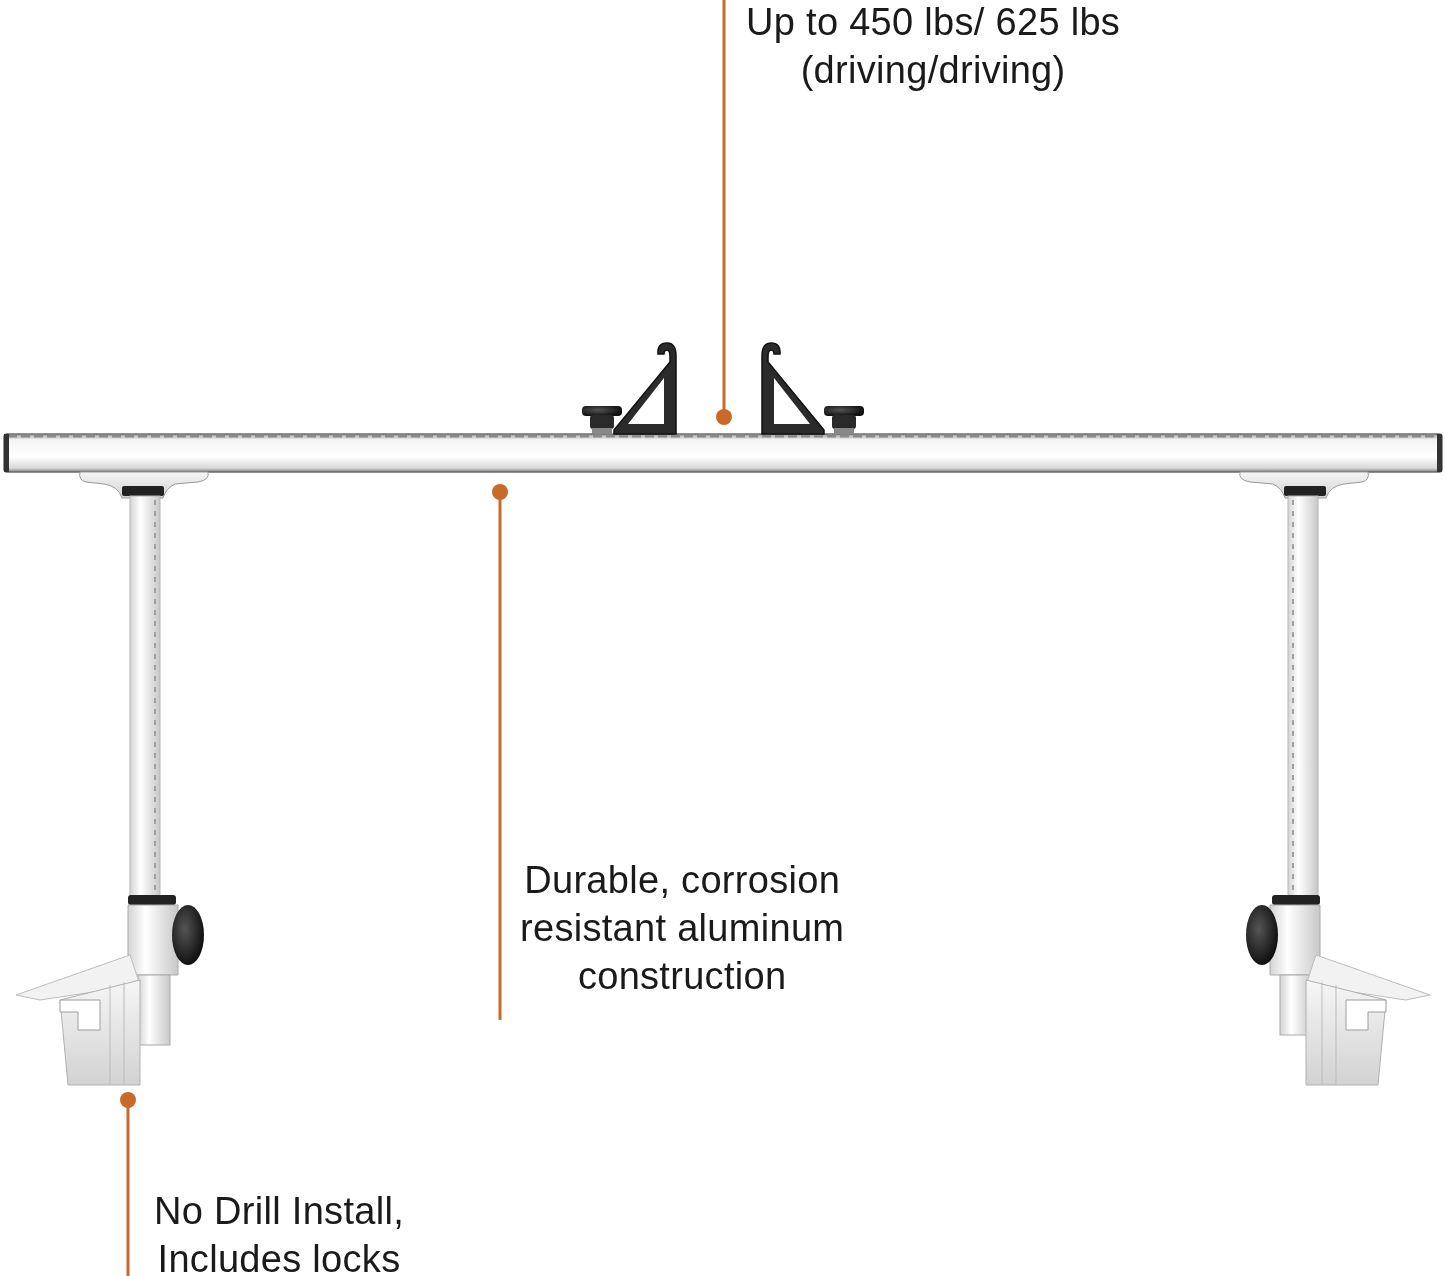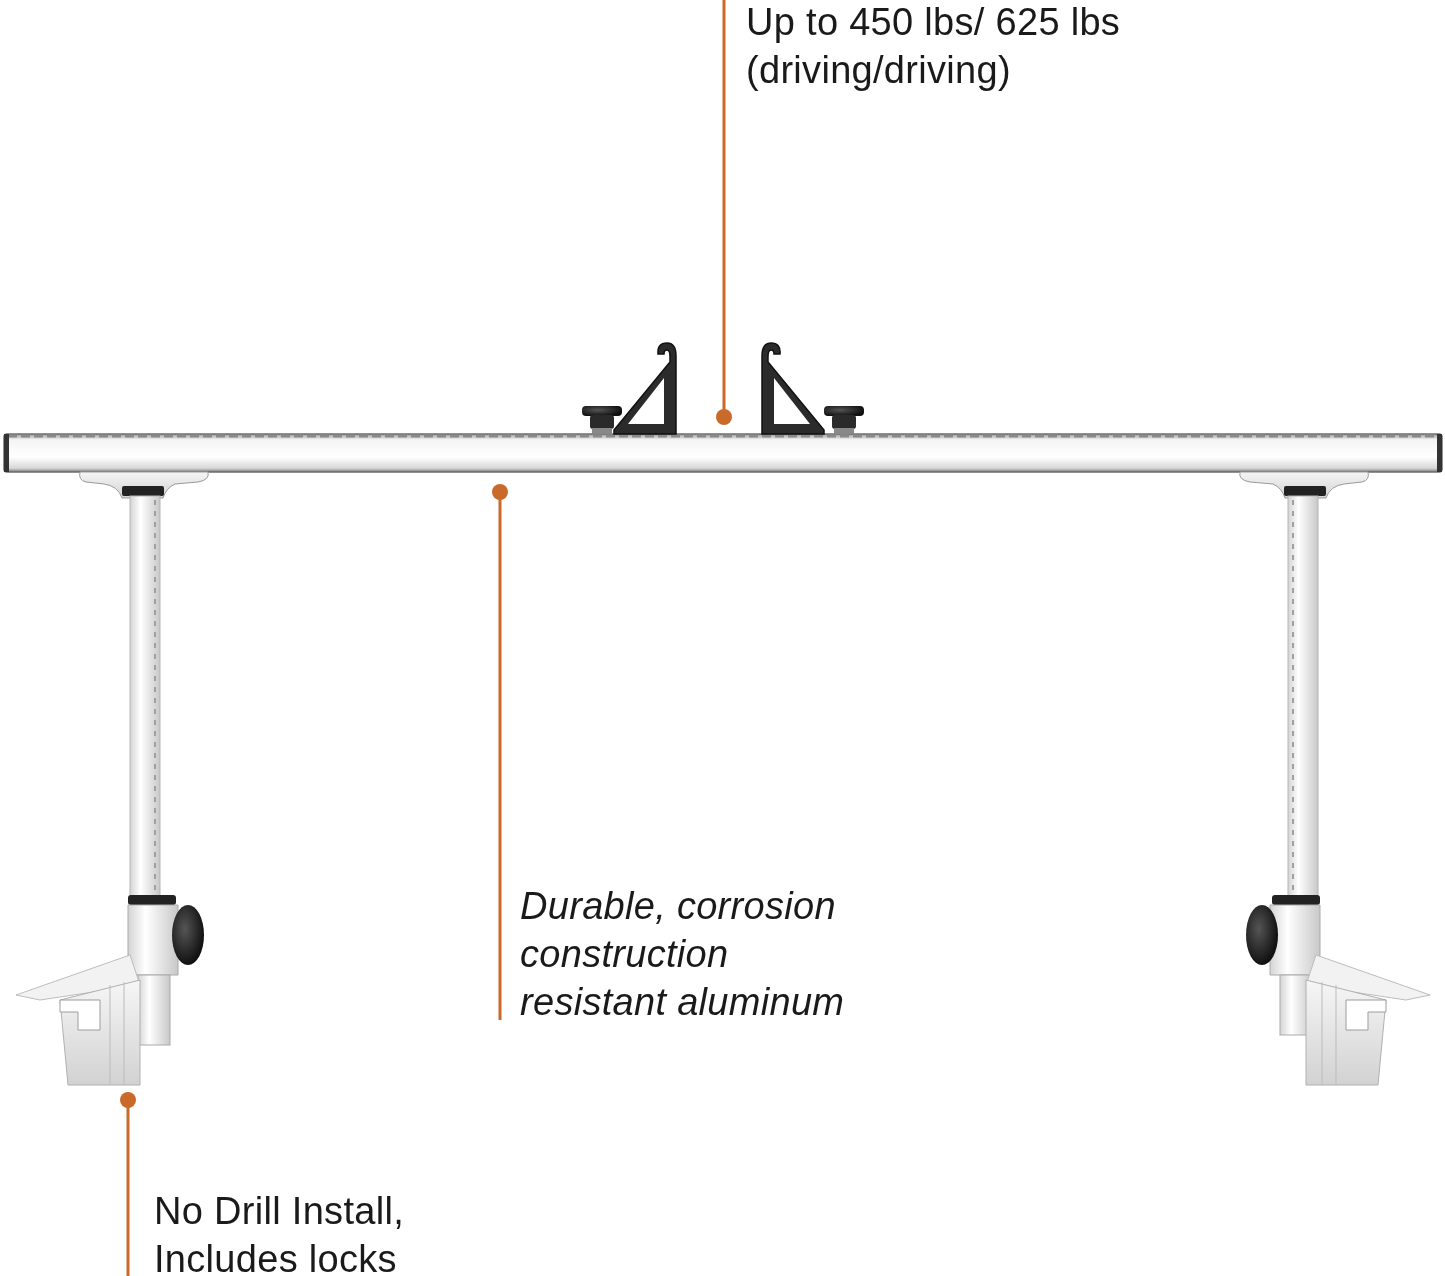--- a/index.html
+++ b/index.html
@@ -1,18 +1,18 @@
 <!DOCTYPE html>
 <html><head>
   <meta charset="utf-8">
   <style>
     html, body { margin: 0; padding: 0; background: #ffffff; }
     body { width: 1445px; height: 1276px; position: relative; overflow: hidden;
            font-family: "Liberation Sans", "DejaVu Sans", sans-serif; color: #1a1a1a; }
-    .stage { position: absolute; left: 0; top: 0; width: 1445px; height: 1276px; }
+    .stage { position: absolute; left: 0; top: 0; width: 1445px; height: 1276px; text-align: center; }
     svg.art { position: absolute; left: 0; top: 0; }
     .callout-text { position: absolute; font-size: 38px; line-height: 48px; font-weight: 400;
                     letter-spacing: 0.3px; color: #1a1a1a; white-space: nowrap; }
     .callout-text span { display: block; }
   </style>
 </head>
 <body>
 
 <div class="stage">
 
@@ -106,24 +106,24 @@
       <circle cx="128" cy="1100" r="8" fill="#C96A2B"></circle>
       <line x1="128" y1="1100" x2="128" y2="1276" stroke="#C96A2B" stroke-width="3"></line>
     </g>
   </svg>
 
   <div class="callout-text" style="left:746px; top:-2px;">
     <span>Up to 450 lbs/ 625 lbs</span>
     <span>(driving/driving)</span>
   </div>
 
-  <div class="callout-text" style="left:520px; top:882px;font-style:italic;">
+  <div class="callout-text" style="left:520px; top:856px;">
     <span>Durable, corrosion</span>
+    <span>resistant aluminum</span>
     <span>construction</span>
-    <span>resistant aluminum</span>
   </div>
 
   <div class="callout-text" style="left:154px; top:1187px;">
     <span>No Drill Install,</span>
     <span>Includes locks</span>
   </div>
 
 </div>
 
 </body></html>

